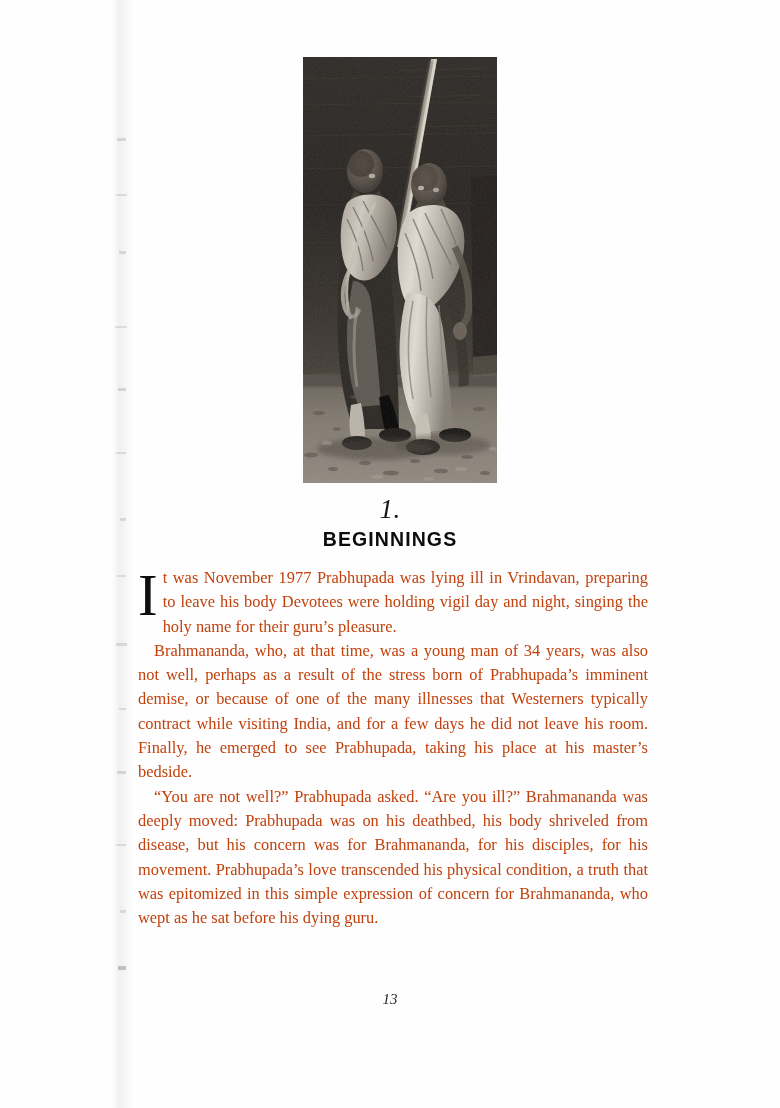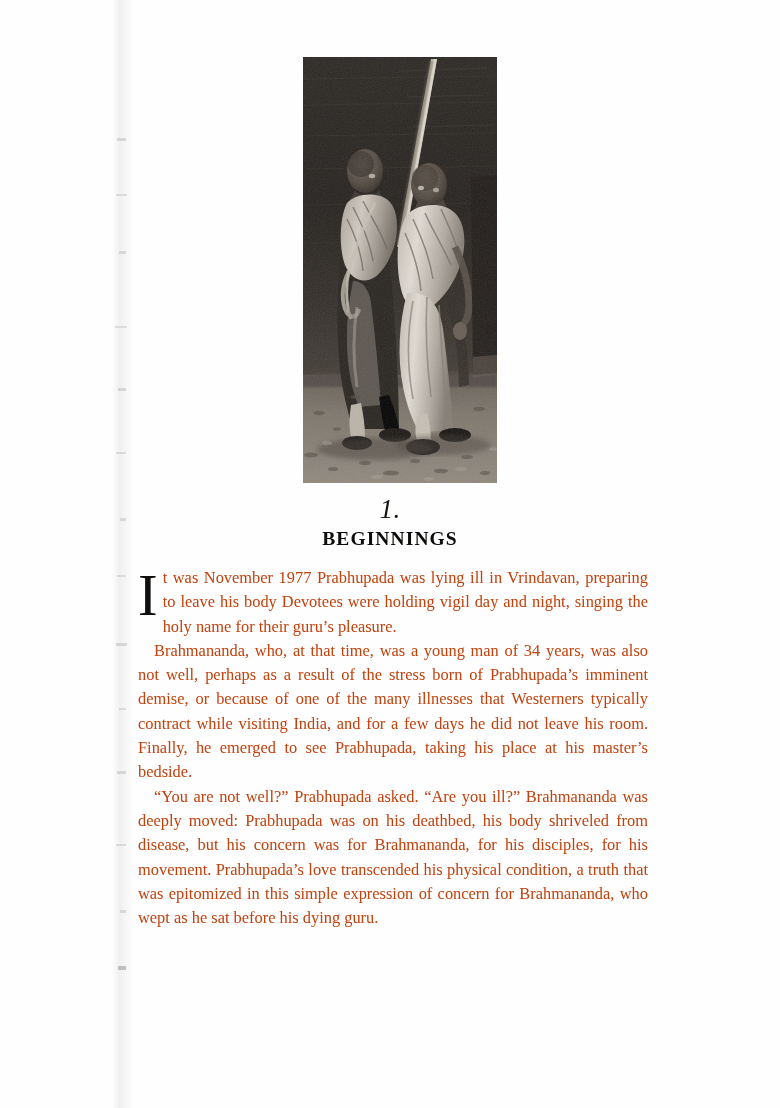--- a/index.html
+++ b/index.html
@@ -72,21 +72,21 @@
     font-size: 27px;
     color: #17150f;
     letter-spacing: .5px;
   }
   #chapter-title {
     position: absolute;
     left: 0;
     top: 528px;
     width: 780px;
     text-align: center;
-    font-family: Liberation Serif, serif;
+    font-family: Liberation Sans, sans-serif;
     font-weight: bold;
     font-size: 19.5px;
     letter-spacing: 1.1px;
     color: #0d0c0a;
   }
 
   
   #textblock {
     position: absolute;
     left: 138px;
@@ -330,14 +330,15 @@
   <div id="chapter-number">1.</div>
 
   <div id="chapter-title">BEGINNINGS</div>
 
   <div id="textblock">
     <p class="first">It was November 1977 Prabhupada was lying ill in Vrindavan, preparing to leave his body Devotees were holding vigil day and night, singing the holy name for their guru’s pleasure.</p>
     <p>Brahmananda, who, at that time, was a young man of 34 years, was also not well, perhaps as a result of the stress born of Prabhupada’s imminent demise, or because of one of the many illnesses that Westerners typically contract while visiting India, and for a few days he did not leave his room. Finally, he emerged to see Prabhupada, taking his place at his master’s bedside.</p>
     <p>“You are not well?” Prabhupada asked. “Are you ill?” Brahmananda was deeply moved: Prabhupada was on his deathbed, his body shriveled from disease, but his concern was for Brahmananda, for his disciples, for his movement. Prabhupada’s love transcended his physical condition, a truth that was epitomized in this simple expression of concern for Brahmananda, who wept as he sat before his dying guru.</p>
   </div>
 
+  <div id="folio">13</div>
 
 </div>
 
 </body></html>

